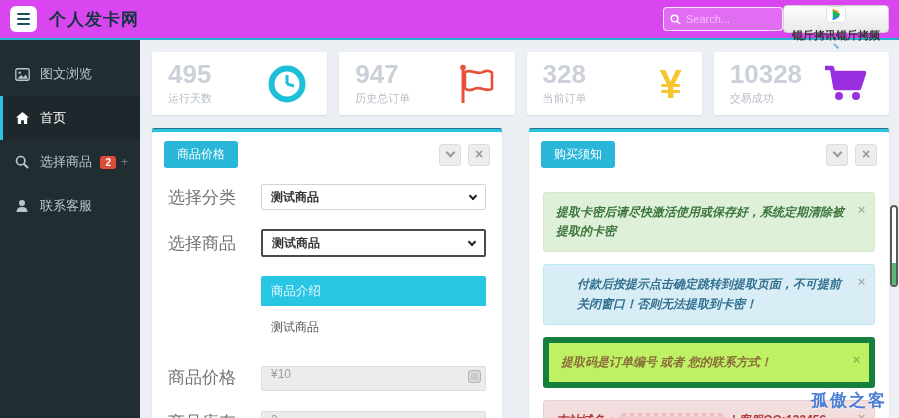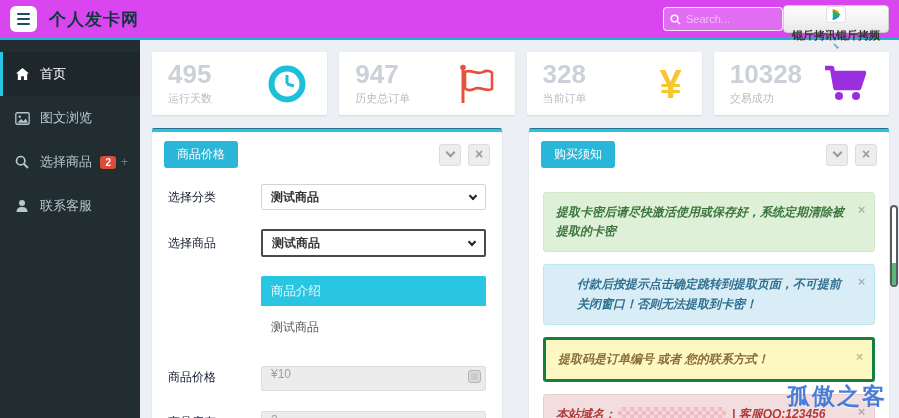--- a/index.html
+++ b/index.html
@@ -59,21 +59,21 @@
   .panel-tools { margin-left:auto; display:flex; gap:7px; }
   .tool-btn { width:22px; height:22px; background:#ededed; border:1px solid #dcdcdc; border-radius:3px;
               display:flex; align-items:center; justify-content:center; color:#9a9a9a; cursor:pointer; }
   .chev { width:7px; height:7px; border-right:2px solid #9a9a9a; border-bottom:2px solid #9a9a9a;
           transform:rotate(45deg); margin-top:-4px; }
   .x-glyph { font-size:14px; font-weight:bold; line-height:1; margin-top:-1px; }
 
   
   .form-body { padding:8px 16px 10px 16px; }
   .frow { display:flex; align-items:center; margin-bottom:19px; }
-  .flabel { width:93px; flex:0 0 auto; font-size:12px; color:#0f172a; }
+  .flabel { width:93px; flex:0 0 auto; font-size:17px; color:#737373; }
   .fctrl { flex:1; position:relative; }
   .sel { height:26px; border:1px solid #cfd4db; border-radius:2px; background:#fff; display:flex;
          align-items:center; padding:0 9px; font-size:12px; color:#333; font-weight:bold; cursor:pointer; }
   .sel .sel-caret { margin-left:auto; width:6px; height:6px; border-right:2px solid #222;
                     border-bottom:2px solid #222; transform:rotate(45deg); margin-top:-3px; }
   .sel.focused { border:2px solid #4a4a4a; height:28px; }
   .intro-banner { background:#29c6e4; color:#eefcff; font-size:12.5px; height:30px; display:flex;
                   align-items:center; padding:0 10px; border-radius:2px 2px 0 0; }
   .intro-text { font-size:12px; color:#555; padding:13px 0 4px 10px; }
   .inp { width:100%; height:25px; border:1px solid #d5dae0; border-radius:2px; padding:0 22px 8px 9px;
@@ -84,30 +84,30 @@
                border-radius:3px; border:1px solid #b5b5b5; box-shadow:inset 0 0 0 2px #dadada; }
 
   
   .alerts { padding:4px 14px 14px 14px; }
   .alert { position:relative; border-radius:3px; padding:10px 30px 10px 12px; font-size:12px; font-weight:bold;
            line-height:1.6; margin-top:12px;font-style:italic; }
   .alert-close { position:absolute; right:9px; top:7px; color:rgba(0,0,0,0.25); font-size:13px;
                  font-weight:bold; cursor:pointer; }
   .a-success { background:#dff0d8; border:1px solid #d6e9c6; color:#3c763d; }
   .a-info    { background:#d9edf7; border:1px solid #bce8f1; color:#31708f;padding-left:33px; }
-  .a-warning { background:#fef9c3; border:3px solid #15803d; color:#8a6d3b; }
+  .a-warning { background:#bef264; border:6px solid #15803d; color:#8a6d3b; }
   .a-danger  { background:#f2dede; border:1px solid #ebccd1; color:#b03a3a; }
   .redacted { display:inline-block; width:108px; height:13px; vertical-align:-2px; margin:0 6px 0 2px;
               background-image:
                 linear-gradient(45deg,#f0b6ba 25%,transparent 25%,transparent 75%,#f0b6ba 75%),
                 linear-gradient(45deg,#e9c4cc 25%,#f7d7da 25%,#f7d7da 75%,#e9c4cc 75%);
               background-size:8px 8px; background-position:0 0,4px 4px; border-radius:1px; }
 
   
-  .watermark { position:absolute; right:12px; bottom:6px; color:#4a7dd6; font-size:23px; font-weight:bold;
+  .watermark { position:absolute; right:12px; bottom:6px; color:#4a7dd6; font-size:17px; font-weight:bold;
                letter-spacing:2px; text-shadow:0 1px 0 rgba(255,255,255,0.8); }
   .scroll-thumb { position:absolute; right:1px; top:205px; width:8px; height:82px; background:#fff;
                   border:2px solid #5a5a5a; border-radius:5px; z-index:9; cursor:pointer; }
   .scroll-thumb::after { content:""; position:absolute; left:0; right:0; bottom:0; height:22px;
                   background:#5cb87a; border-radius:0 0 3px 3px; }
 </style>
 </head>
 <body>
 
 <div class="app">
@@ -137,37 +137,37 @@
         </span>
         <span class="account-label">锟斤拷讯锟斤拷频</span>
         <span class="caret-down"></span>
       </div>
     </div>
   </div>
 
   <div class="main">
 
     <div class="sidebar">
-      <div class="side-item active">
-        <span class="s-ico">
-          <svg width="15" height="14" viewBox="0 0 16 15">
-              <path d="M8 1 L15 7 H13 V14 H9.5 V10 H6.5 V14 H3 V7 H1 Z" fill="#fff"></path>
-            </svg>
-        </span>
-        <span>首页</span>
-      </div>
       <div class="side-item">
         <span class="s-ico">
           <svg width="15" height="13" viewBox="0 0 16 14">
               <rect x="0.8" y="0.8" width="14.4" height="12.4" rx="1.5" fill="none" stroke="#b8c7ce" stroke-width="1.4"></rect>
               <circle cx="5" cy="5" r="1.3" fill="#b8c7ce"></circle>
               <path d="M2.5 11.5 L6.5 7.5 L9 10 L11.5 7 L13.8 11.5 Z" fill="#b8c7ce"></path>
             </svg>
         </span>
         <span>图文浏览</span>
+      </div>
+      <div class="side-item active">
+        <span class="s-ico">
+          <svg width="15" height="14" viewBox="0 0 16 15">
+              <path d="M8 1 L15 7 H13 V14 H9.5 V10 H6.5 V14 H3 V7 H1 Z" fill="#fff"></path>
+            </svg>
+        </span>
+        <span>首页</span>
       </div>
       <div class="side-item">
         <span class="s-ico">
           <svg width="14" height="14" viewBox="0 0 14 14">
               <circle cx="5.7" cy="5.7" r="4.2" fill="none" stroke="#b8c7ce" stroke-width="1.7"></circle>
               <line x1="9" y1="9" x2="13" y2="13" stroke="#b8c7ce" stroke-width="1.9"></line>
             </svg>
         </span>
         <span>选择商品</span>
         <span class="side-badge">2</span>

